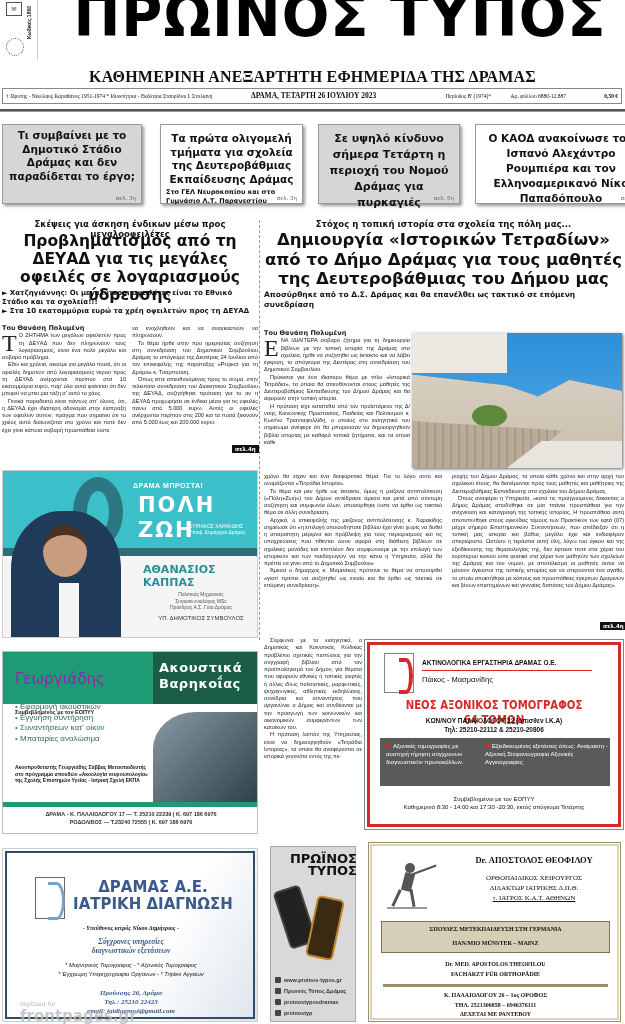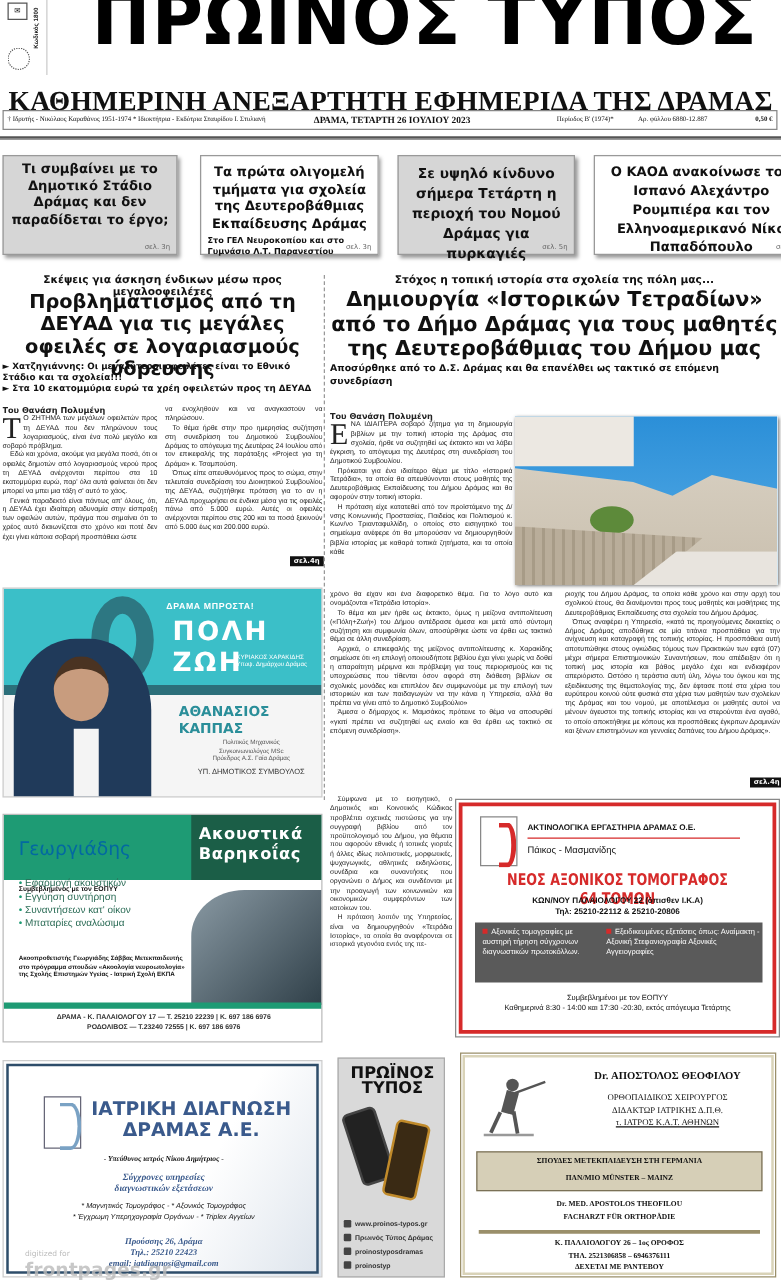--- a/index.html
+++ b/index.html
@@ -3,21 +3,21 @@
 <meta charset="utf-8">
 <style>
 *{box-sizing:border-box;margin:0;padding:0}
 body{width:625px;height:1024px;background:#fff;font-family:"Liberation Sans",sans-serif;color:#111;position:relative;overflow:hidden}
 .abs{position:absolute}
 #mast-title{left:60px;top:-10px;width:560px;height:52px;font-family:"DejaVu Sans",sans-serif;font-weight:900;font-size:56px;line-height:52px;letter-spacing:1px;text-align:center;color:#000;transform:scaleY(1.05)}
 #stamp{left:4px;top:0;width:34px;height:60px;border-right:1px solid #ccc}
 #stamp .s1{position:absolute;left:2px;top:2px;width:16px;height:14px;border:1px solid #555;font-size:6px;text-align:center;line-height:12px}
 #stamp .s2{position:absolute;left:2px;top:38px;width:18px;height:18px;border:1px dotted #555;border-radius:50%}
 #stamp .s3{position:absolute;left:22px;top:6px;font-size:5px;writing-mode:vertical-rl;transform:rotate(180deg);font-weight:bold}
-#subtitle{left:0;top:68px;width:625px;text-align:center;font-family:"Liberation Serif",serif;font-weight:bold;font-size:22px;letter-spacing:0.2px}
+#subtitle{left:0;top:68px;width:625px;text-align:center;font-family:"Liberation Serif",serif;font-weight:bold;font-size:16px;letter-spacing:0.2px}
 #infobar{left:2px;top:88px;width:620px;height:16px;border:1px solid #888;font-family:"Liberation Serif",serif;font-size:5.5px;line-height:14px;display:flex;align-items:center;padding:0 3px}
 #infobar .founder{width:245px}
 #infobar .date{width:160px;font-size:7.5px;font-weight:bold}
 #infobar .period{width:80px;text-align:right}
 #infobar .sheet{width:75px;text-align:right}
 #infobar .price{flex:1;text-align:right;font-weight:bold}
 #rule1{left:0;top:109px;width:625px;height:3px;border-top:2px solid #555;border-bottom:1px solid #999}
 
 .teaser{top:124px;height:80px;border:1px solid #999;box-shadow:2px 2px 3px #999;padding:4px 5px;text-align:center;font-weight:bold;font-family:"DejaVu Sans",sans-serif}
 .teaser.grey{background:#d6d6d6}
@@ -71,21 +71,21 @@
 #ad1 .slogan{position:absolute;left:130px;top:11px;font-size:7px;color:#fff;font-weight:bold;letter-spacing:.5px}
 #ad1 .brand{position:absolute;left:135px;top:22px;font-size:21px;line-height:25px;color:#fff;font-weight:bold;font-family:"DejaVu Sans",sans-serif;letter-spacing:2px}
 #ad1 .candhead{position:absolute;left:186px;top:52px;font-size:5px;color:#fff;line-height:6px}
 #ad1 .name{position:absolute;left:140px;top:92px;width:116px;text-align:left;font-size:11px;line-height:13px;font-weight:bold;color:#2a8e99;font-family:"DejaVu Sans",sans-serif}
 #ad1 .quals{position:absolute;left:140px;top:120px;width:116px;text-align:center;font-size:5px;line-height:6.5px;color:#555}
 #ad1 .role{position:absolute;left:140px;top:144px;width:116px;text-align:center;font-size:6px;color:#333}
 
 #ad2{left:2px;top:651px;width:256px;height:183px;border:1px solid #bbb;background:#fff;overflow:hidden}
 #ad2 .top{position:absolute;left:0;top:0;width:256px;height:52px;background:#1e9b74}
 #ad2 .topR{position:absolute;left:150px;top:0;width:106px;height:52px;background:#1b5e47}
-#ad2 .logo{position:absolute;left:12px;top:18px;font-size:15px;color:#0369a1;font-family:"DejaVu Sans",sans-serif}
+#ad2 .logo{position:absolute;left:12px;top:18px;font-size:15px;color:#a21caf;font-family:"DejaVu Sans",sans-serif}
 #ad2 .title{position:absolute;left:156px;top:8px;font-size:13px;line-height:16px;color:#fff;font-weight:bold;font-family:"DejaVu Sans",sans-serif;letter-spacing:.5px}
 #ad2 .contract{position:absolute;left:12px;top:57px;font-size:5.5px;font-weight:bold}
 #ad2 ul{position:absolute;left:12px;top:50px;list-style:none;font-size:8px;line-height:10.5px;color:#2a6b55}
 #ad2 ul li::before{content:"• ";color:#1e9b74}
 #ad2 .info{position:absolute;left:12px;top:112px;width:140px;font-size:5px;line-height:6.5px;font-weight:bold}
 #ad2 .img{position:absolute;left:150px;top:60px;width:106px;height:92px;background:linear-gradient(135deg,#8a9aa4,#2f3f48);border-radius:40% 0 0 0}
 #ad2 .strip{position:absolute;left:0;top:150px;width:256px;height:5px;background:#1e9b74}
 #ad2 .addr{position:absolute;left:0;top:158px;width:256px;text-align:center;font-size:5.5px;line-height:8px;font-weight:bold;color:#333}
 
 #ad3{left:2px;top:848px;width:256px;height:174px;background:linear-gradient(120deg,#fff 60%,#dde4ec);border:1px solid #ccc;overflow:hidden}
@@ -108,21 +108,21 @@
 #ad4 .partners{position:absolute;left:52px;top:30px;font-size:7.5px}
 #ad4 .head{position:absolute;left:0;top:52px;width:248px;text-align:center;font-size:13px;font-weight:bold;color:#d62a2a;font-family:"DejaVu Sans",sans-serif;transform:scaleX(.78)}
 #ad4 .addr{position:absolute;left:0;top:71px;width:248px;text-align:center;font-size:6.5px;line-height:9px;font-weight:bold}
 #ad4 .grey{position:absolute;left:10px;top:93px;width:230px;height:48px;background:#5a5a5a;color:#fff;font-size:6px;line-height:8px}
 #ad4 .grey .c1{position:absolute;left:6px;top:4px;width:95px}
 #ad4 .grey .c2{position:absolute;left:105px;top:4px;width:125px}
 #ad4 .grey .sq{display:inline-block;width:4px;height:4px;background:#d62a2a;margin-right:3px}
 #ad4 .foot{position:absolute;left:0;top:150px;width:248px;text-align:center;font-size:6px;line-height:8px}
 
 #promo{left:270px;top:846px;width:86px;height:176px;background:#d9d9d9;border:1px solid #aaa}
-#promo .logo{position:absolute;left:0;top:6px;width:86px;text-align:center;font-size:13px;line-height:12px;font-weight:900;font-family:"DejaVu Sans",sans-serif}
+#promo .logo{position:absolute;left:0;top:6px;width:86px;text-align:right;font-size:13px;line-height:12px;font-weight:900;font-family:"DejaVu Sans",sans-serif}
 #promo .ph1{position:absolute;left:10px;top:40px;width:28px;height:60px;background:#222;border-radius:5px;transform:rotate(-18deg);border:2px solid #444}
 #promo .ph2{position:absolute;left:40px;top:50px;width:28px;height:62px;background:#3a2a14;border-radius:5px;transform:rotate(12deg);border:2px solid #c08a2a}
 #promo .links{position:absolute;left:4px;top:128px;width:80px;font-size:5.5px;line-height:11px;font-weight:bold;color:#333}
 #promo .links span.ic{display:inline-block;width:6px;height:6px;background:#444;border-radius:1px;margin-right:3px;vertical-align:-1px}
 
 #ad5{left:368px;top:842px;width:253px;height:180px;background:#fff;border:1px solid #9a8f6a;outline:2px solid #d9d3b8;outline-offset:-4px}
 #ad5 .figure{position:absolute;left:18px;top:12px;width:52px;height:55px}
 #ad5 .figure .b{position:absolute;background:#555}
 #ad5 .name{position:absolute;left:80px;top:12px;width:170px;text-align:center;font-size:8.5px;font-weight:bold;font-family:"Liberation Serif",serif}
 #ad5 .t1{position:absolute;left:80px;top:30px;width:170px;text-align:center;font-size:7px;line-height:10px;font-family:"Liberation Serif",serif}
@@ -275,22 +275,22 @@
   <div class="addr">
     <div>ΔΡΑΜΑ - Κ. ΠΑΛΑΙΟΛΟΓΟΥ 17 — Τ. 25210 22239 | Κ. 697 186 6976</div>
     <div>ΡΟΔΟΛΙΒΟΣ — Τ.23240 72555 | Κ. 697 186 6976</div>
   </div>
 </div>
 
 <div id="ad3" class="abs">
   <div class="border"></div>
   <div class="logobox"></div>
   <div class="name">
+    <div>ΔΡΑΜΑΣ Α.Ε.</div>
     <div>ΙΑΤΡΙΚΗ ΔΙΑΓΝΩΣΗ</div>
-    <div>ΔΡΑΜΑΣ Α.Ε.</div>
   </div>
   <div class="doc">- Υπεύθυνος ιατρός Νίκου Δημήτριος -</div>
   <div class="svc">
     <div>Σύγχρονες υπηρεσίες</div>
     <div>διαγνωστικών εξετάσεων</div>
   </div>
   <div class="list">
     <div>* Μαγνητικός Τομογράφος - * Αξονικός Τομογράφος</div>
     <div>* Έγχρωμη Υπερηχογραφία Οργάνων - * Triplex Αγγείων</div>
   </div>

